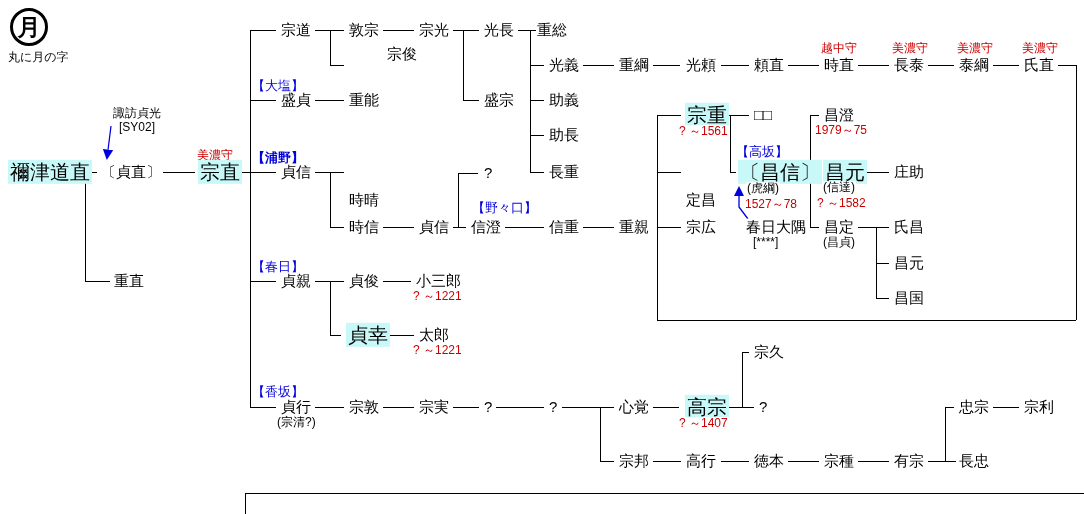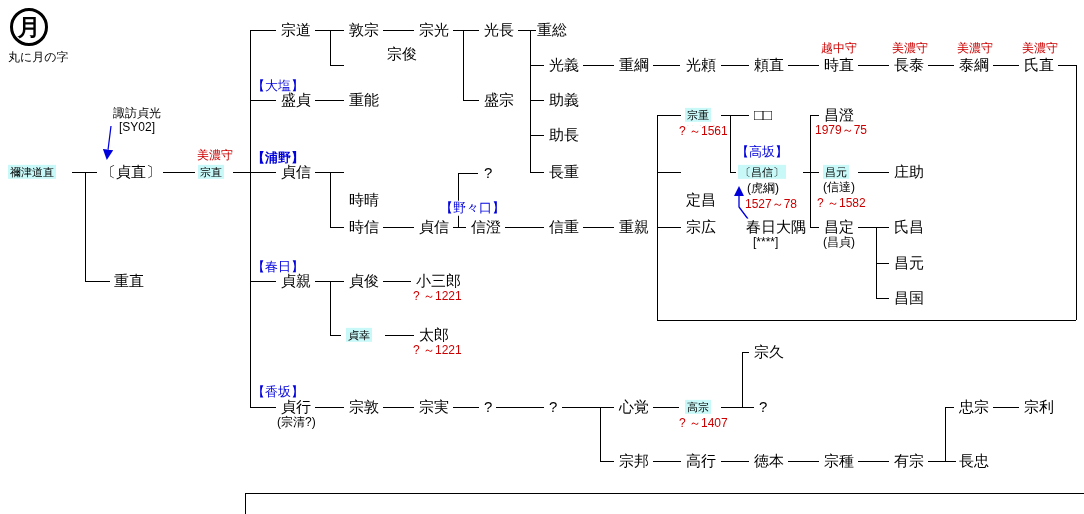--- a/index.html
+++ b/index.html
@@ -13,21 +13,21 @@
   #lines-svg{position:absolute;left:0;top:0;width:1084px;height:514px;}
   .node{
     position:absolute;
     transform:translateY(-50%);
     white-space:nowrap;
     line-height:1.12;
     background:#fff;
     padding:0 1px;
   }
   .person{font-size:15px;color:#000;}
-  .highlight{font-size:11px;color:#000;background:var(--highlight,#c8f8f8);padding:1px 2px;}
+  .highlight{font-size:20px;color:#000;background:var(--highlight,#c8f8f8);padding:1px 2px;}
   .branch{font-size:13px;color:var(--blue,#0000dd);padding:0;}
   .title{font-size:12px;color:var(--red,#cc0000);}
   .date{font-size:12px;color:var(--red,#cc0000);}
   .note{font-size:12px;color:#000;}
   
   .crest{position:absolute;left:10px;top:8px;}
   .crest-circle{
     width:32px;height:32px;
     border:3px solid #000;
     border-radius:50%;
@@ -171,21 +171,21 @@
       <div class="node person" style="left: 418px; top: 30px;">宗光</div>
       <div class="node person" style="left: 418px; top: 227px;">貞信</div>
       <div class="node person" style="left: 415px; top: 281px;">小三郎</div>
       <div class="node date" style="left: 412px; top: 297px;">? ～1221</div>
       <div class="node person" style="left: 418px; top: 335px;">太郎</div>
       <div class="node date" style="left: 412px; top: 351px;">? ～1221</div>
       <div class="node person" style="left: 418px; top: 407px;">宗実</div>
       <div class="node person" style="left: 483px; top: 30px;">光長</div>
       <div class="node person" style="left: 483px; top: 100px;">盛宗</div>
       <div class="node person" style="left: 483px; top: 173px;">?</div>
-      <div class="node branch" style="left: 440px; top: 208px;">【野々口】</div>
+      <div class="node branch" style="left: 472px; top: 208px;">【野々口】</div>
       <div class="node person" style="left: 470px; top: 227px;">信澄</div>
       <div class="node person" style="left: 483px; top: 407px;">?</div>
       <div class="node person" style="left: 536px; top: 30px; font-family: Liberation Serif, serif;">重総</div>
       <div class="node person" style="left: 548px; top: 65px;">光義</div>
       <div class="node person" style="left: 548px; top: 100px;">助義</div>
       <div class="node person" style="left: 548px; top: 135px;">助長</div>
       <div class="node person" style="left: 548px; top: 172px;">長重</div>
       <div class="node person" style="left: 548px; top: 227px;">信重</div>
       <div class="node person" style="left: 548px; top: 407px;">?</div>
       <div class="node person" style="left: 618px; top: 65px;">重綱</div>

